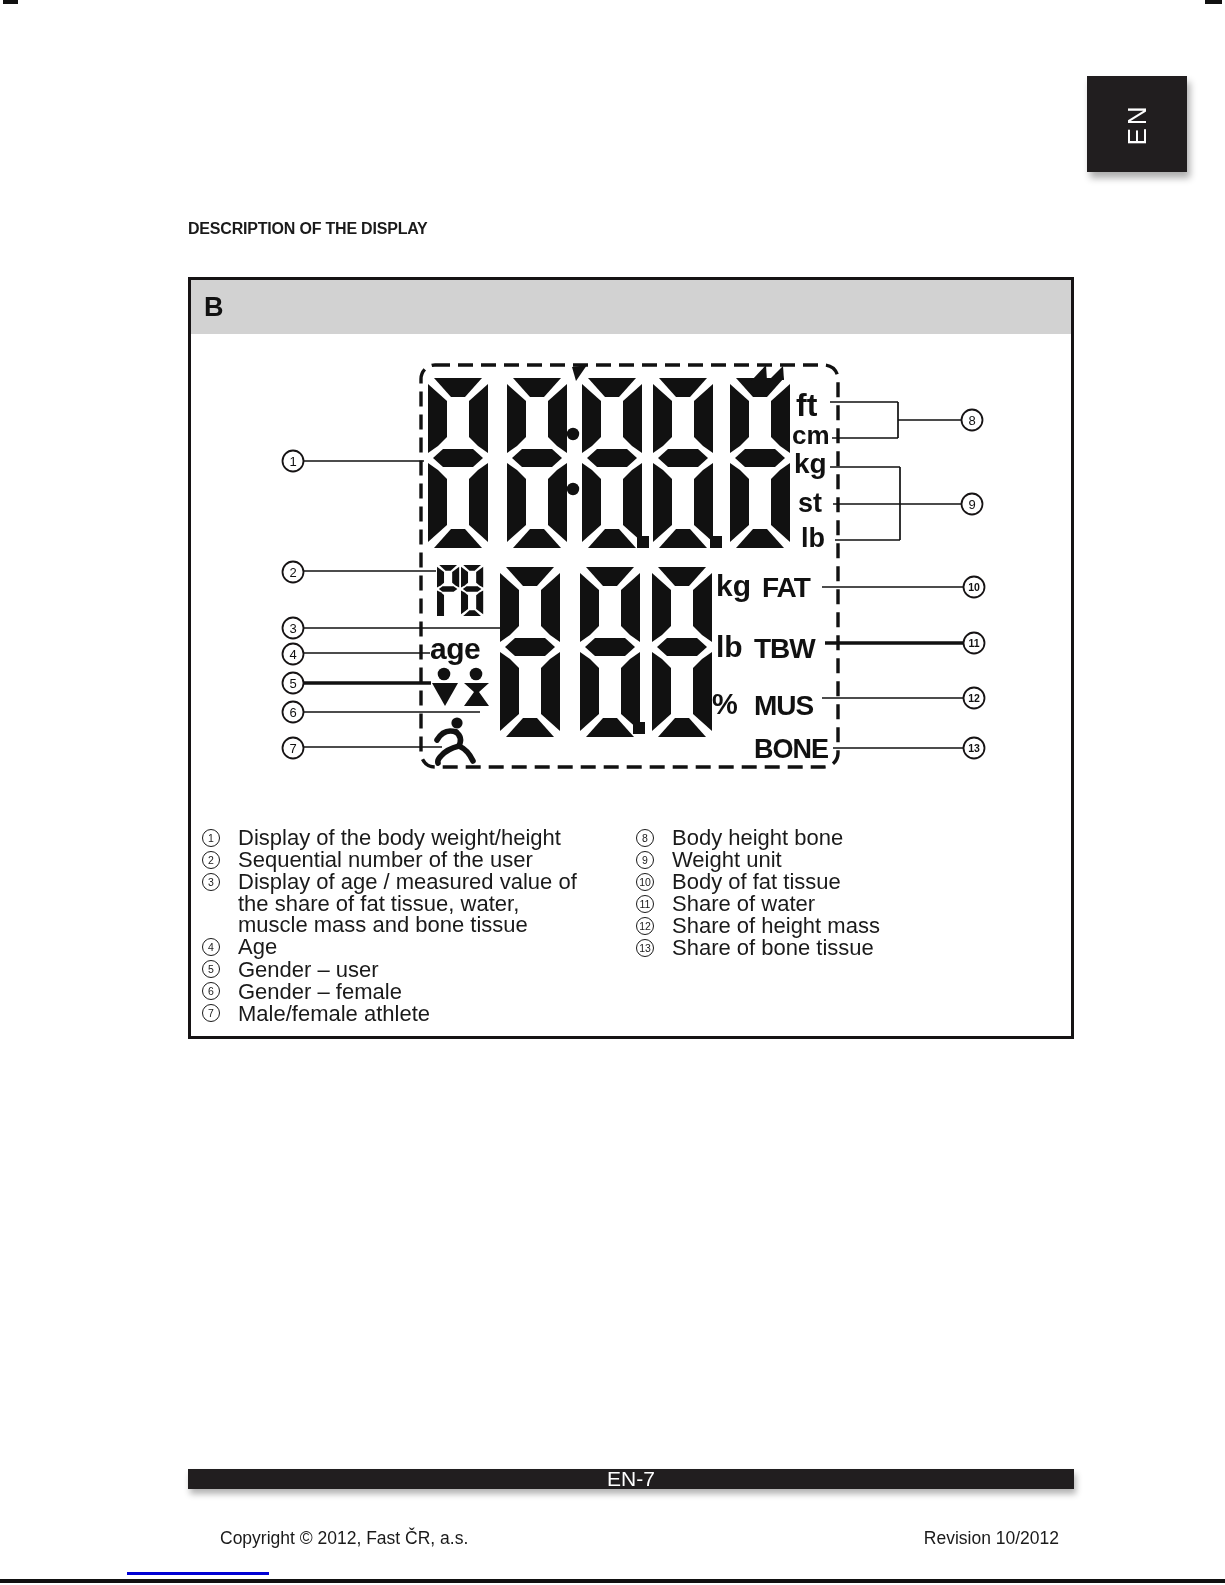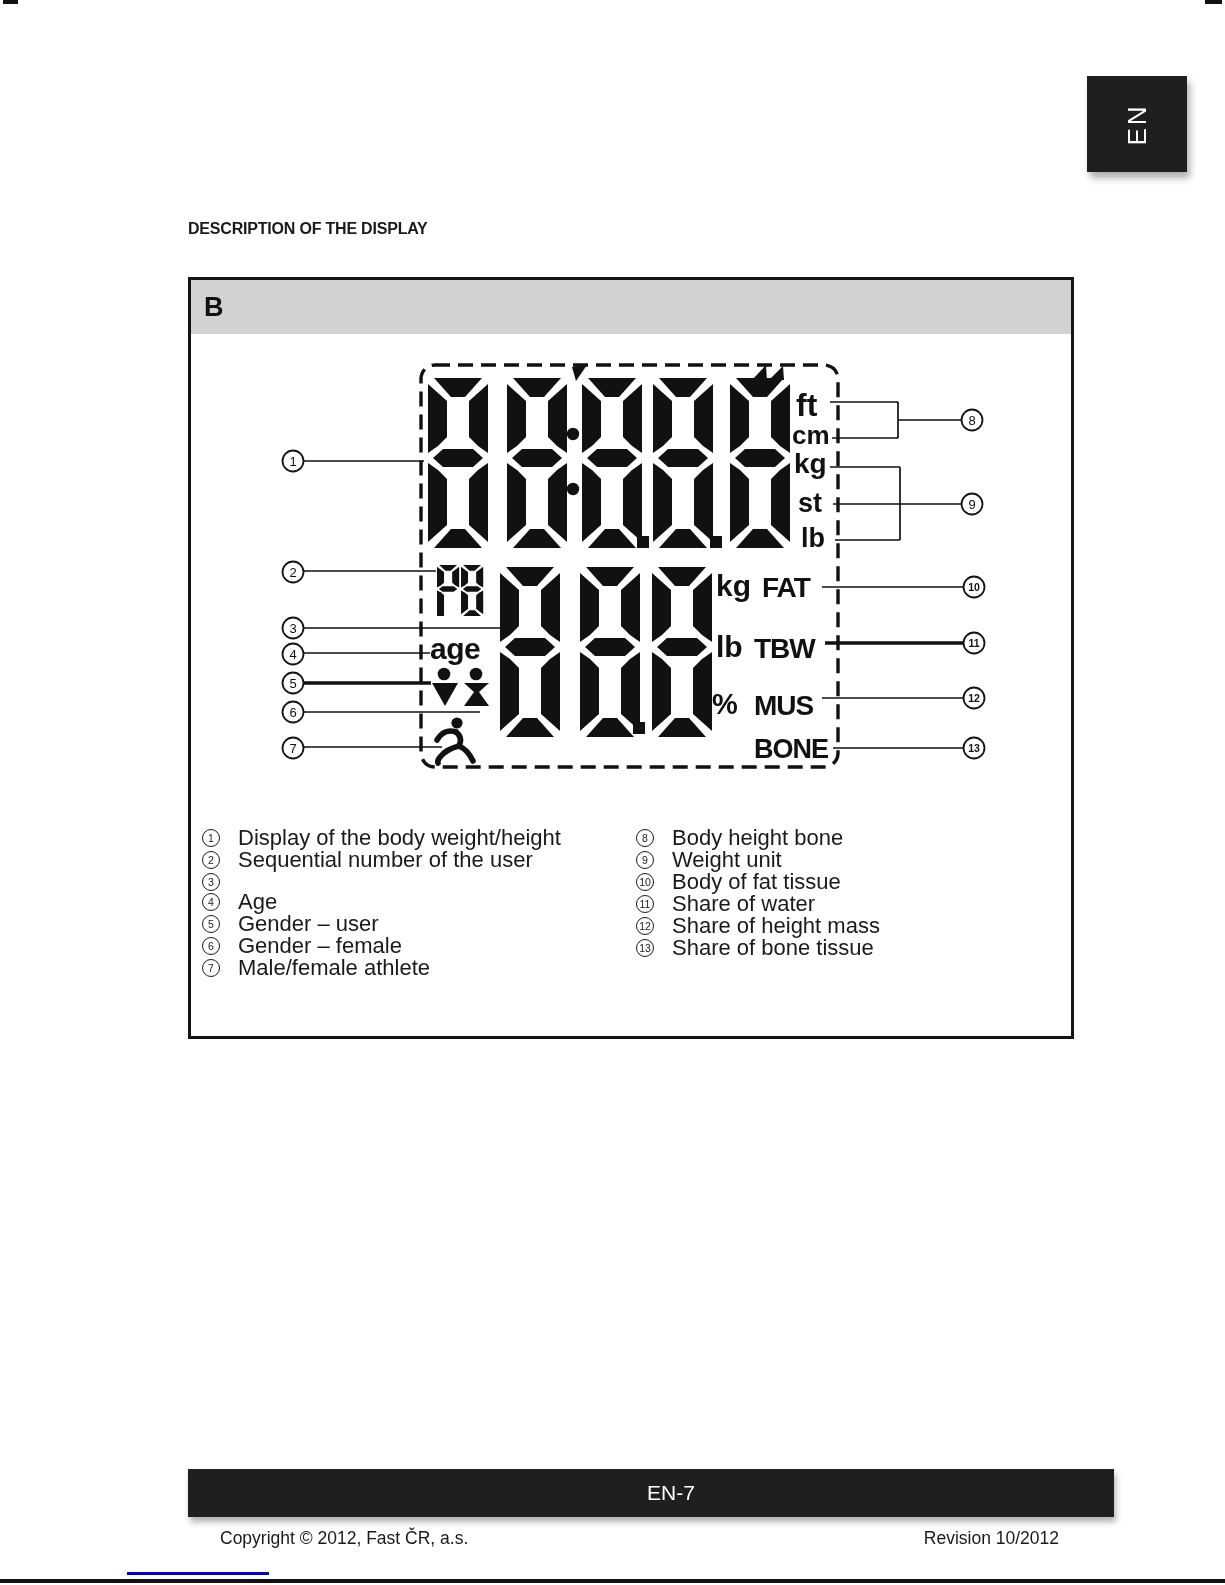--- a/index.html
+++ b/index.html
@@ -45,22 +45,22 @@
   .legend-col{position:absolute;display:flex;flex-direction:column;}
   #legend-left{left:202px;top:827px;width:400px;}
   #legend-right{left:636px;top:827px;width:340px;}
   .lg-item{display:flex;align-items:flex-start;margin:0 0 0.5px 0;}
   .lg-num{flex:0 0 18px;height:18px;border:1.4px solid #1a1a1a;border-radius:50%;
           font-size:10.5px;line-height:17px;text-align:center;margin:1.5px 18px 0 0;
           box-sizing:border-box;font-weight:normal;}
   .lg-text{font-size:22px;line-height:21.6px;max-width:340px;}
 
   
-  #page-bar{position:absolute;left:188px;top:1469px;width:886px;height:48px;background:#211e1f;
-            box-shadow:2px 5px 6px rgba(0,0,0,.3);display:flex;align-items:center;justify-content:center;padding-left:40px;}
+  #page-bar{position:absolute;left:188px;top:1469px;width:886px;height:20px;background:#211e1f;
+            box-shadow:2px 5px 6px rgba(0,0,0,.3);display:flex;align-items:center;justify-content:center;}
   #page-bar span{color:#fff;font-size:21px;}
   #copyright{position:absolute;left:188px;top:1528px;font-size:17.5px;margin-left:32px;}
   #revision{position:absolute;right:166px;top:1528px;font-size:17.5px;}
   #link-line{position:absolute;left:127px;top:1572px;width:142px;height:3px;background:#0000d4;}
 </style>
 </head>
 <body>
 
 <div id="page">
 
@@ -235,20 +235,21 @@
     <div class="lg-item">
         <span class="lg-num">1</span>
         <span class="lg-text">Display of the body weight/height</span>
       </div>
     <div class="lg-item">
         <span class="lg-num">2</span>
         <span class="lg-text">Sequential number of the user</span>
       </div>
     <div class="lg-item">
         <span class="lg-num">3</span>
+        <span class="lg-text">Display of age / measured value of the share of fat tissue, water, muscle mass and bone tissue</span>
       </div>
     <div class="lg-item">
         <span class="lg-num">4</span>
         <span class="lg-text">Age</span>
       </div>
     <div class="lg-item">
         <span class="lg-num">5</span>
         <span class="lg-text">Gender – user</span>
       </div>
     <div class="lg-item">

